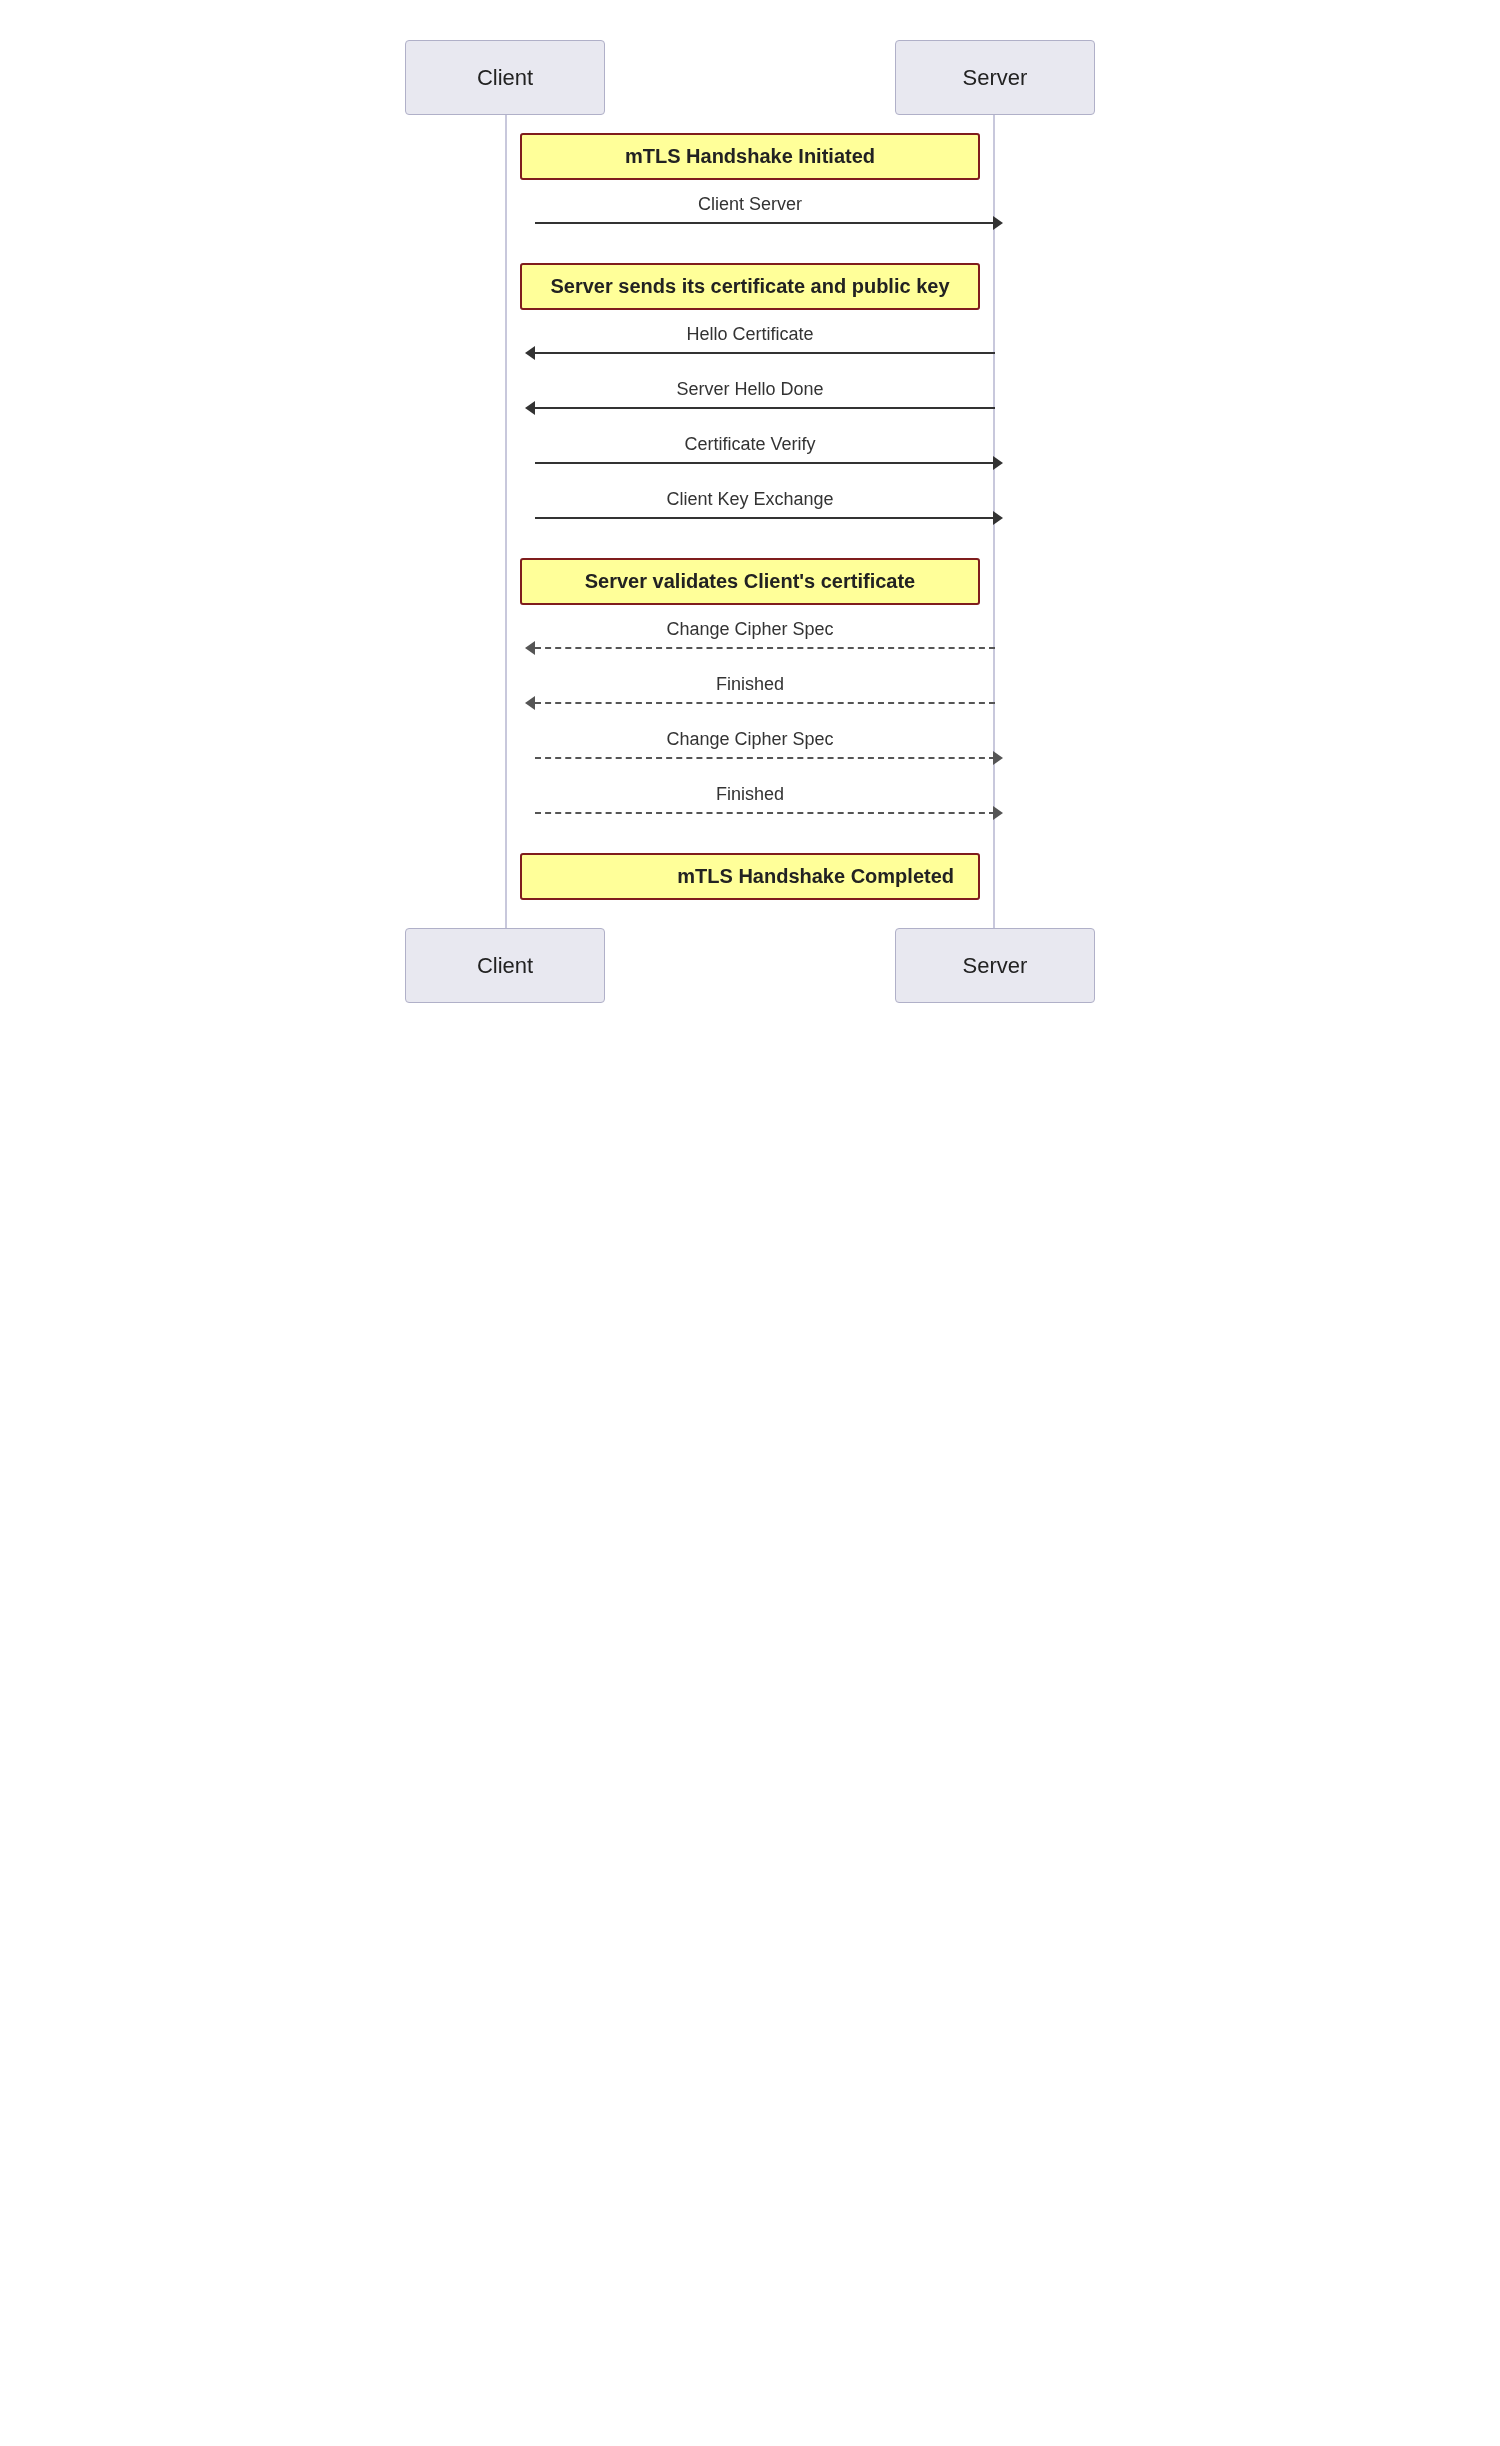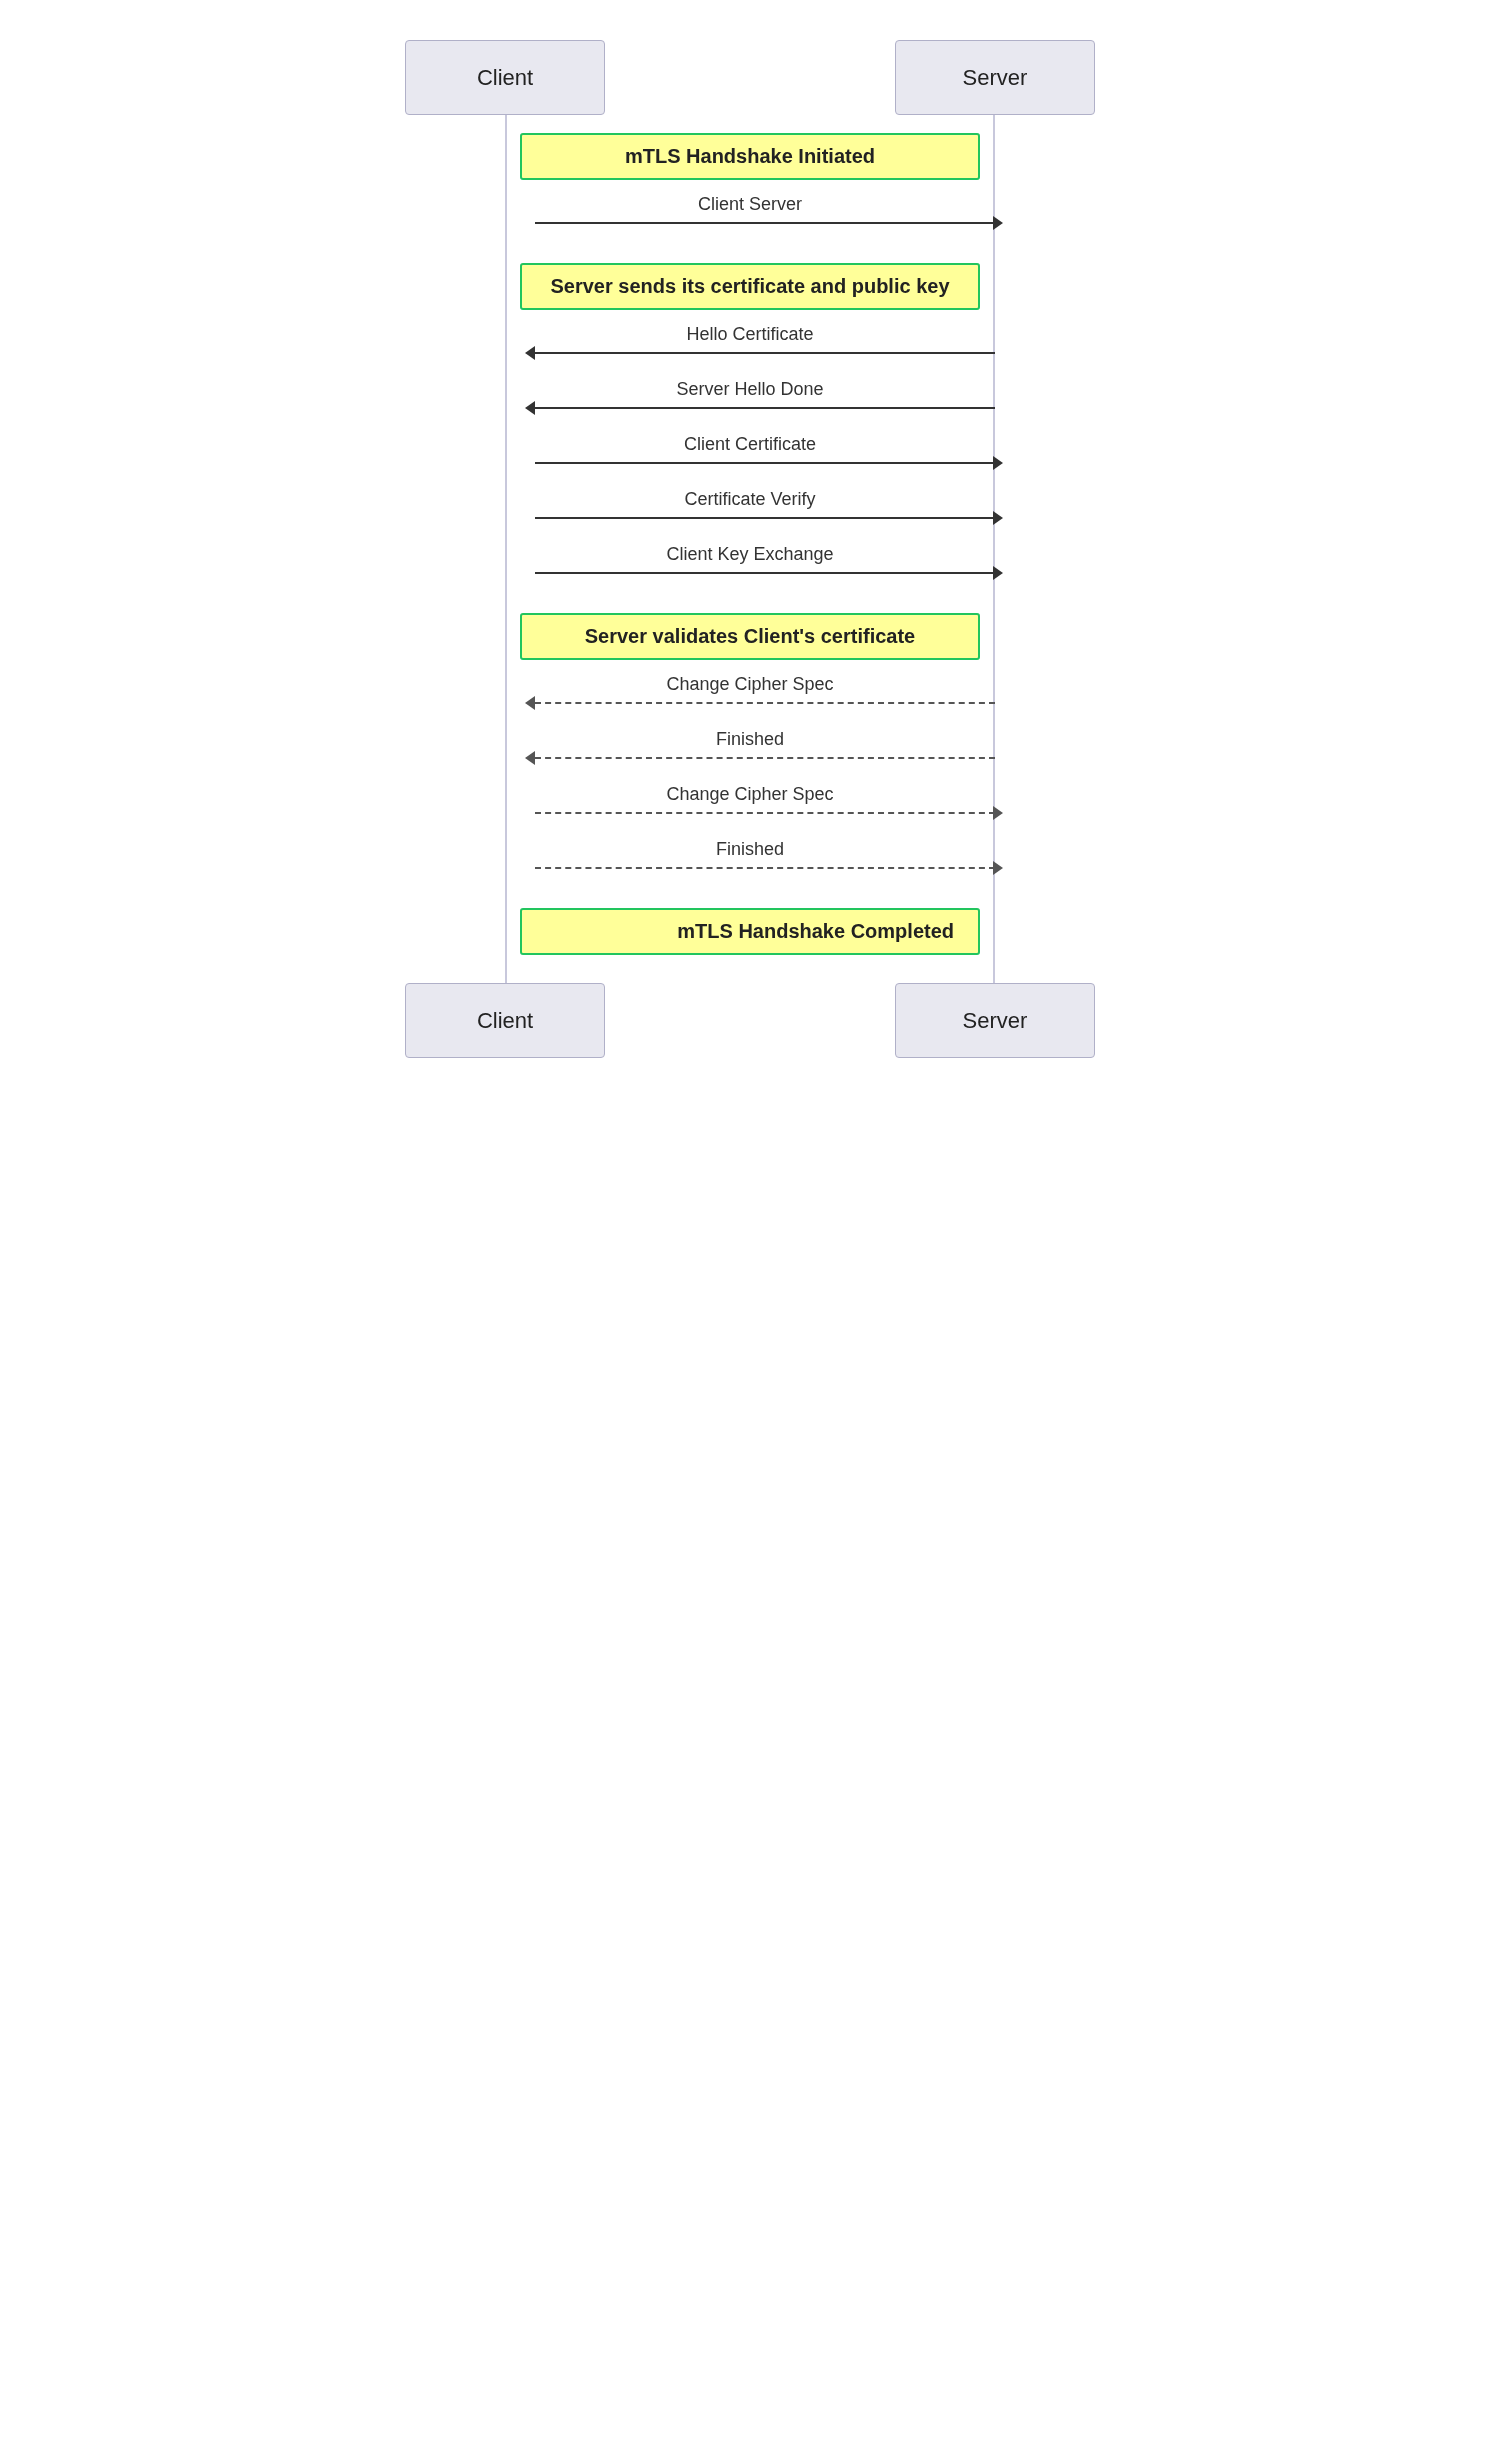--- a/index.html
+++ b/index.html
@@ -57,21 +57,21 @@
       bottom: 0;
       width: 2px;
       background: #c8c8dc;
     }
     .lifeline-left { left: 130px; }
     .lifeline-right { right: 130px; }
 
     
     .banner {
       background: #ffff99;
-      border: 2px solid #22c55e;
+      border: 2px solid #7f1d1d;
       border-radius: 3px;
       padding: 10px 24px;
       font-size: 20px;
       font-weight: bold;
       font-family: Arial, sans-serif;
       color: #222;
       text-align: center;
       width: 460px;
       margin: 18px auto 10px auto;
       position: relative;
@@ -181,25 +181,20 @@
       <div class="arrowhead-left"></div>
     </div>
 
     <div class="arrow-row">
       <span class="arrow-label">Server Hello Done</span>
       <div class="arrow-line left"></div>
       <div class="arrowhead-left"></div>
     </div>
 
 
-    <div class="arrow-row">
-      <span class="arrow-label">Client Certificate</span>
-      <div class="arrow-line right"></div>
-      <div class="arrowhead-right"></div>
-    </div>
 
     <div class="arrow-row">
       <span class="arrow-label">Certificate Verify</span>
       <div class="arrow-line right"></div>
       <div class="arrowhead-right"></div>
     </div>
 
     <div class="arrow-row">
       <span class="arrow-label">Client Key Exchange</span>
       <div class="arrow-line right"></div>

